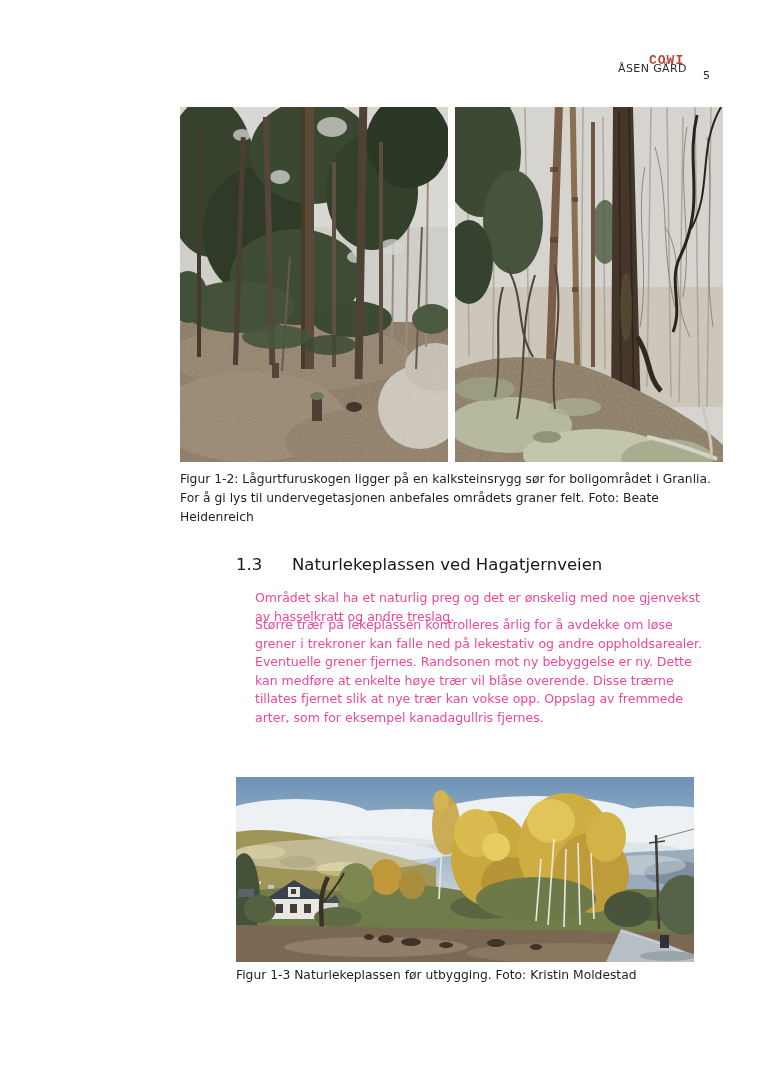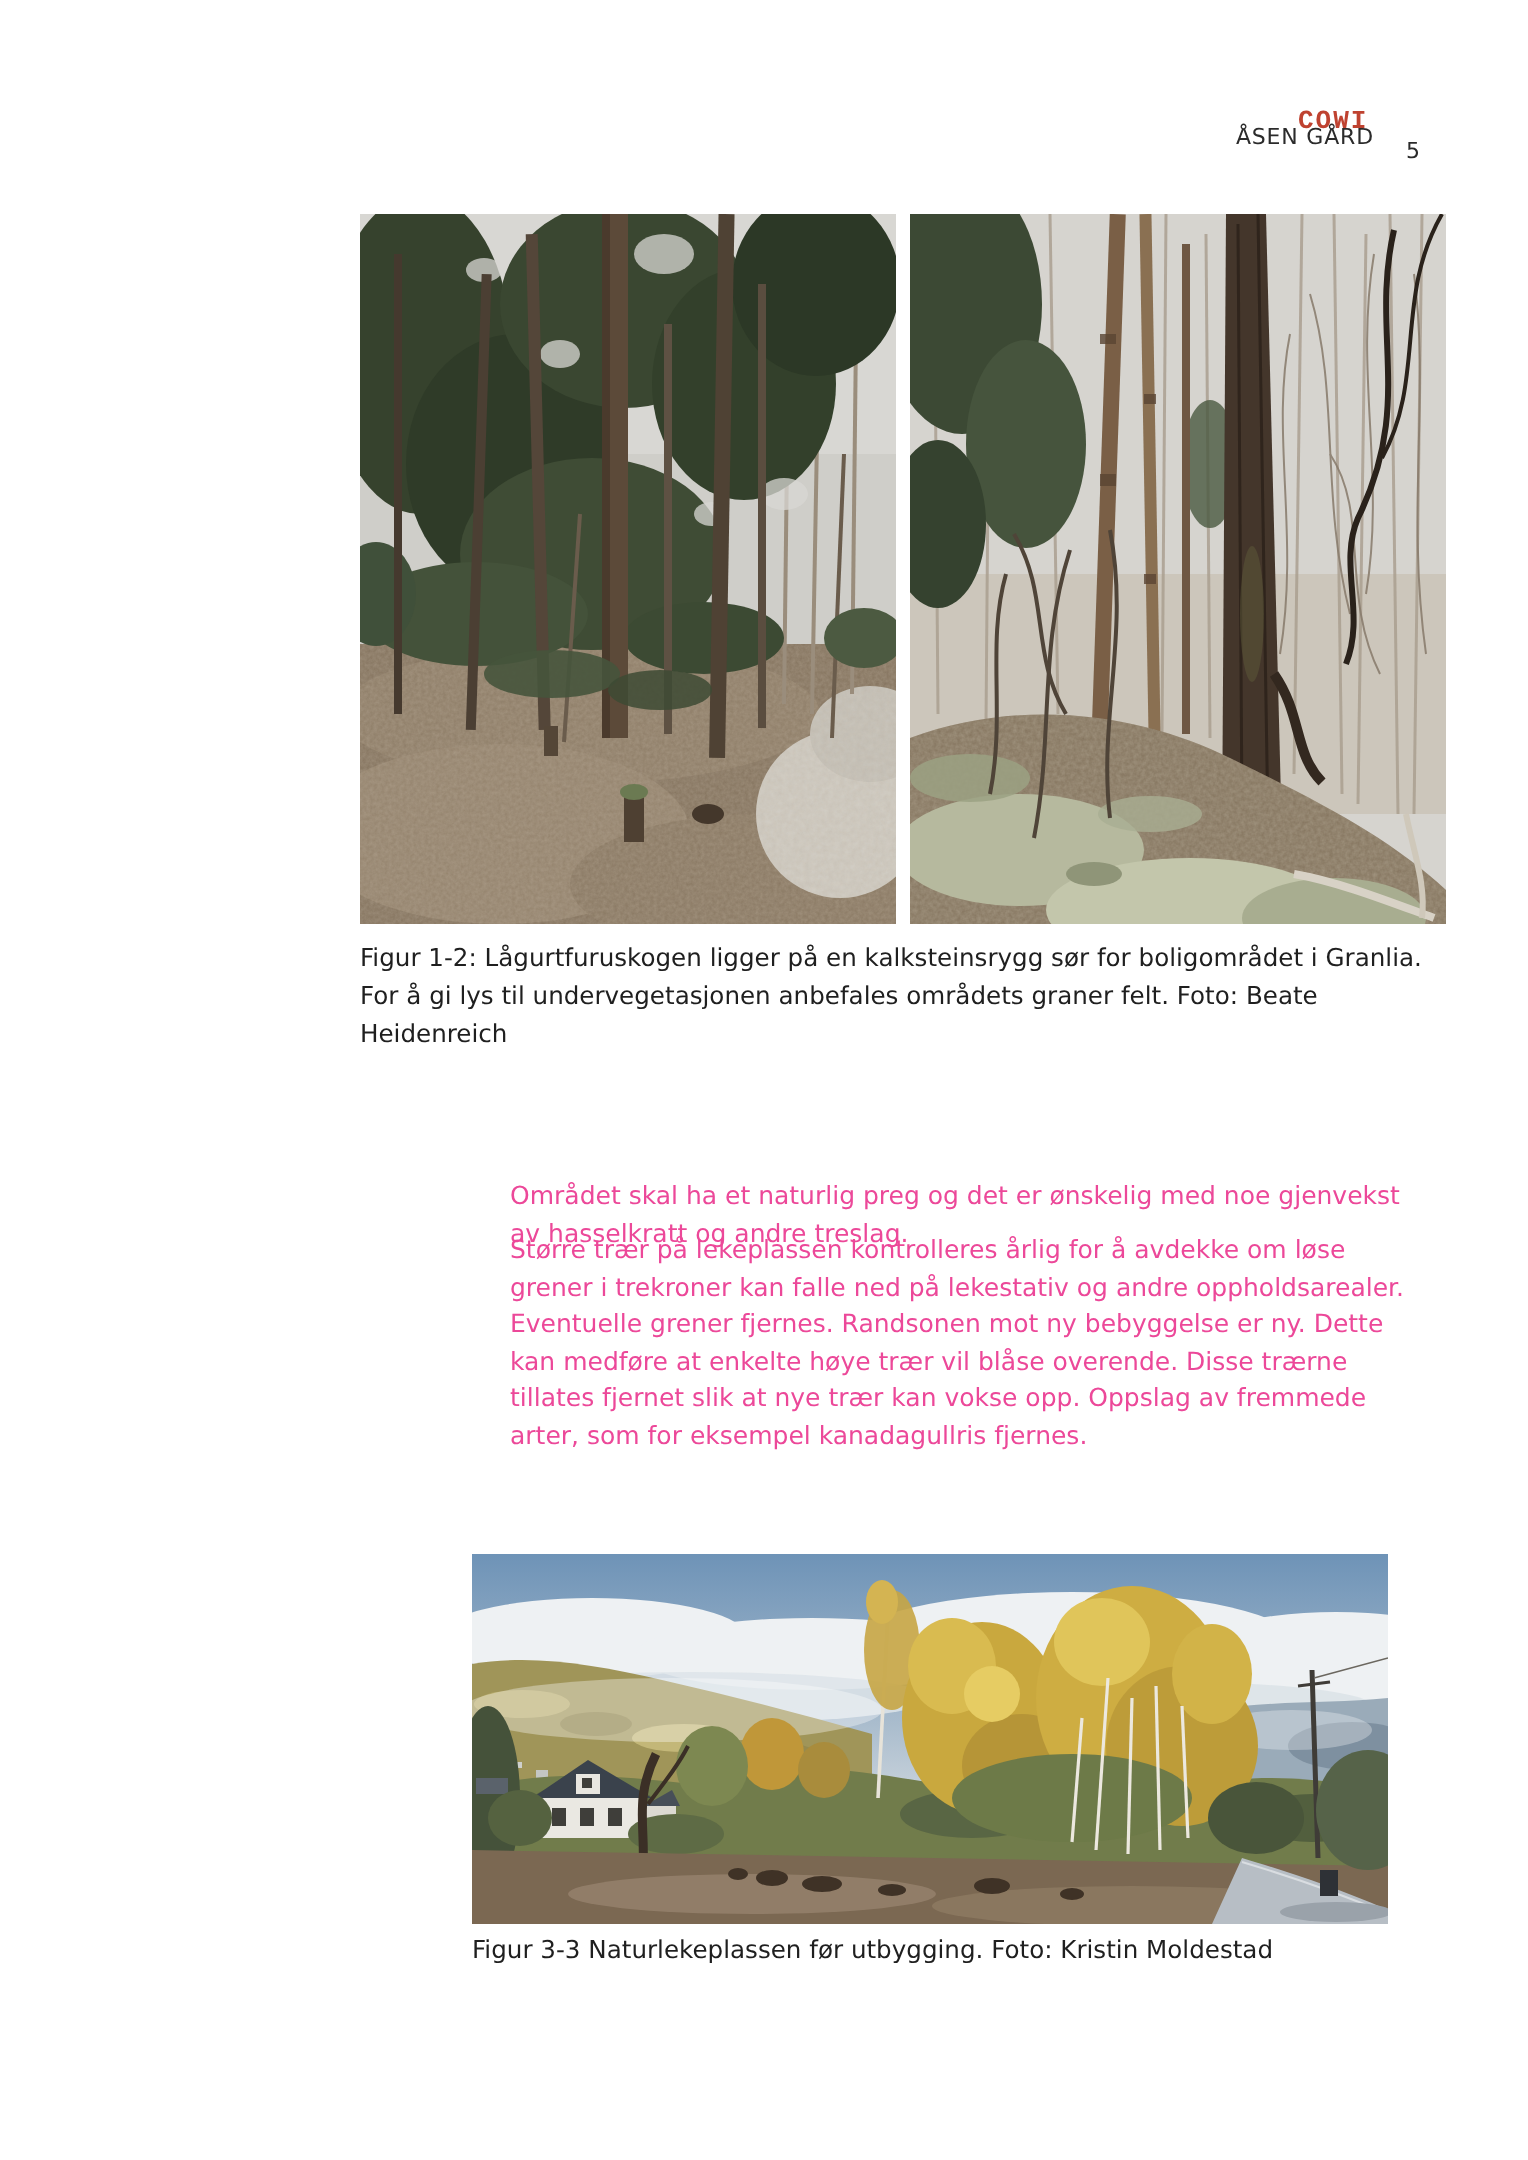--- a/index.html
+++ b/index.html
@@ -199,20 +199,23 @@
         <path d="M78 250 C 60 220 70 190 52 160"></path>
         <path d="M40 290 C 48 250 38 215 48 180"></path>
       </g>
       <path d="M192 330 C 215 334 240 344 262 352" stroke="#d8d2c6" stroke-width="4" fill="none"></path>
       <path d="M248 300 C 252 320 258 335 256 352" stroke="#cfc8ba" stroke-width="3" fill="none"></path>
     </svg>
   </div>
 
   <div class="caption caption-fig12">Figur 1-2: Lågurtfuruskogen ligger på en kalksteinsrygg sør for boligområdet i Granlia. For å gi lys til undervegetasjonen anbefales områdets graner felt. Foto: Beate Heidenreich</div>
 
+  <div class="section-heading">
+    <span class="sec-num">1.3</span><span>Naturlekeplassen ved Hagatjernveien</span>
+  </div>
 
   <div class="body-para para-1">Området skal ha et naturlig preg og det er ønskelig med noe gjenvekst av hasselkratt og andre treslag.</div>
   <div class="body-para para-2">Større trær på lekeplassen kontrolleres årlig for å avdekke om løse grener i trekroner kan falle ned på lekestativ og andre oppholdsarealer. Eventuelle grener fjernes. Randsonen mot ny bebyggelse er ny. Dette kan medføre at enkelte høye trær vil blåse overende. Disse trærne tillates fjernet slik at nye trær kan vokse opp. Oppslag av fremmede arter, som for eksempel kanadagullris fjernes.</div>
 
   <div class="photo photo-bottom">
     <svg viewBox="0 0 458 185" preserveAspectRatio="none" aria-hidden="true">
       <defs>
         <linearGradient id="skyB" x1="0" y1="0" x2="0" y2="1">
           <stop offset="0" stop-color="#6e93b7"></stop>
           <stop offset="0.7" stop-color="#a9bccd"></stop>
@@ -314,15 +317,15 @@
       <ellipse cx="432" cy="179" rx="28" ry="5" fill="#9aa2aa"></ellipse>
       <line x1="420" y1="58" x2="423" y2="152" stroke="#3f3c37" stroke-width="2.5"></line>
       <line x1="413" y1="66" x2="429" y2="64" stroke="#3f3c37" stroke-width="1.5"></line>
       <line x1="421" y1="62" x2="458" y2="52" stroke="#6b675f" stroke-width="0.8"></line>
       <ellipse cx="392" cy="132" rx="24" ry="18" fill="#49553a"></ellipse>
       <ellipse cx="448" cy="128" rx="26" ry="30" fill="#566349"></ellipse>
       <rect x="424" y="158" width="9" height="13" fill="#2e3136"></rect>
     </svg>
   </div>
 
-  <div class="caption caption-fig13">Figur 3-3 Naturlekeplassen før utbygging. Foto: Kristin Moldestad</div>
+  <div class="caption caption-fig13">Figur 1-3 Naturlekeplassen før utbygging. Foto: Kristin Moldestad</div>
 
 </div>
 
 </body></html>

